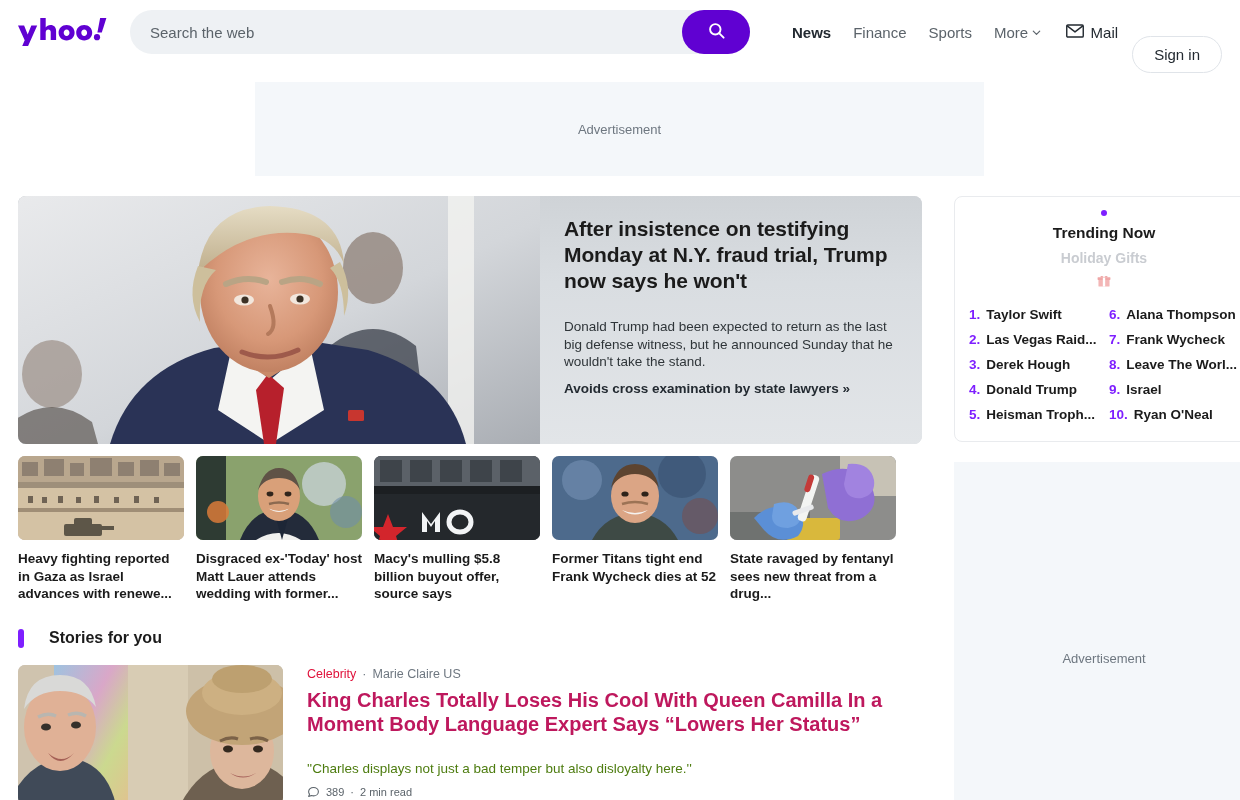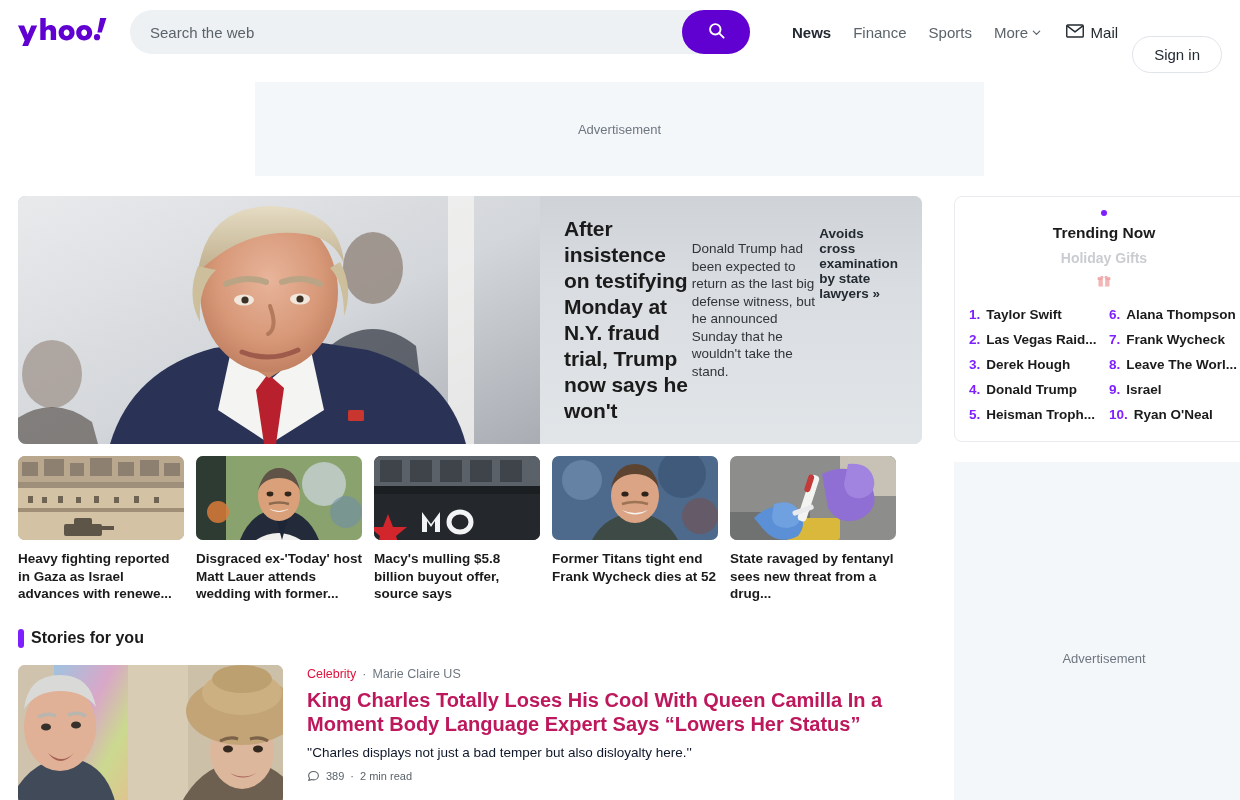--- a/index.html
+++ b/index.html
@@ -130,21 +130,21 @@
   .hero-img {
     width: 522px; flex: 0 0 522px;
     position: relative;
     overflow: hidden;
     background: #c9ccd1;
   }
   .hero-text {
     flex: 1;
     padding: 20px 24px 16px 24px;
     background: linear-gradient(180deg,#cfd3d7 0%, #d9dde1 35%, #e2e5e8 100%);
-    display: flex; flex-direction: row;
+    display: flex; flex-direction: column;
   }
   .hero-title {
     font-size: 21px;
     line-height: 26px;
     font-weight: bold;
     color: #1b1b1b;
     letter-spacing: -0.1px;
   }
   .hero-sub {
     margin-top: 24px;
@@ -179,21 +179,21 @@
   .thumb-cap {
     margin-top: 10px;
     font-size: 13.5px;
     line-height: 17.5px;
     font-weight: bold;
     color: #1b1b1b;
   }
 
   
   .sec-head {
-    display: flex; align-items: center; gap: 7px;
+    display: flex; align-items: center; gap: 25px;
     margin-top: 26px;
   }
   .accent-bar {
     width: 6px; height: 19px;
     background: #7e1fff;
     border-radius: 3px;
     flex: 0 0 6px;
   }
   .sec-title { font-size: 16px; font-weight: bold; color: #1b1b1b; }
 
@@ -220,23 +220,23 @@
   }
   .story-cat { color: #e0113a; font-weight: normal; }
   .story-title {
     margin-top: 7px;
     font-size: 20px;
     line-height: 24px;
     font-weight: bold;
     color: #be185d;
   }
   .story-desc {
-    margin-top: 9px;
+    margin-top: 25px;
     font-size: 13.5px;
-    color: #0f172a;
+    color: #4d7c0f;
   }
   .story-stats {
     margin-top: 9px;
     font-size: 11px;
     color: #5b636a;
     display: flex; align-items: center; gap: 6px;
   }
 
   
   .trending {

